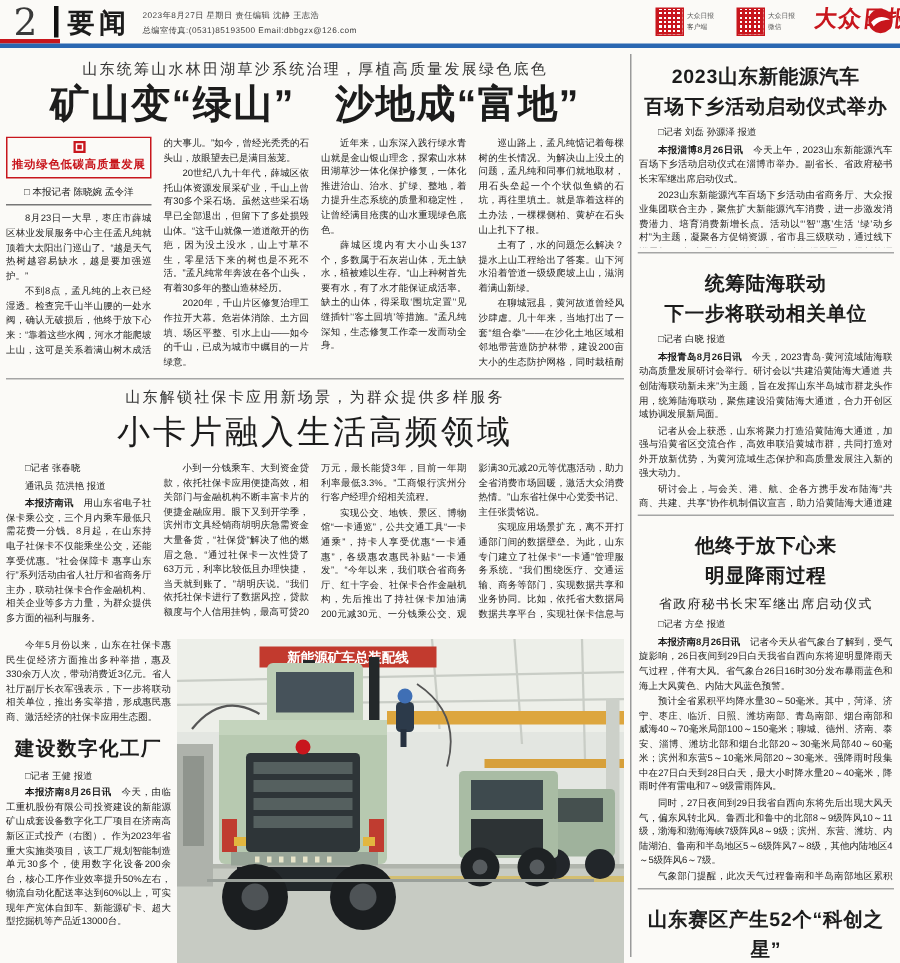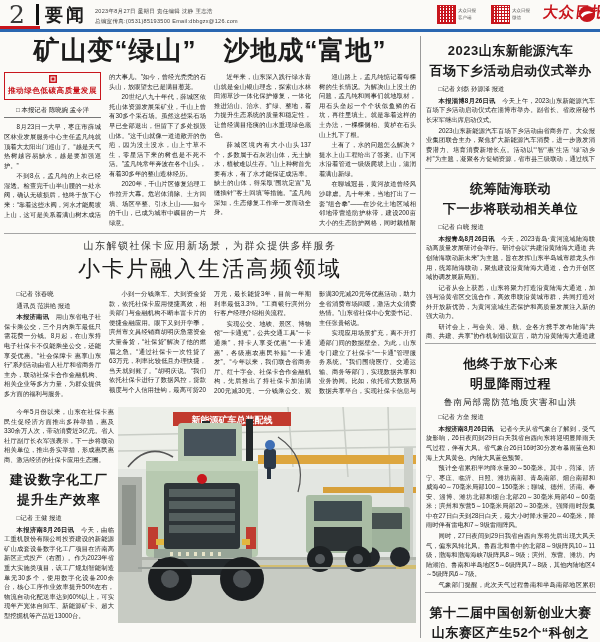--- a/index.html
+++ b/index.html
@@ -92,20 +92,21 @@
     <path d="M3 11 C7 6, 13 6, 17 9 C13 9, 8 10, 5 14 Z" fill="#fff"></path>
   </svg>
   <div class="blue-rule"></div>
 </div>
 
 <div class="v-divider"></div>
 
 <div class="left-region">
 
   <div>
+    <div class="kicker">山东统筹山水林田湖草沙系统治理，厚植高质量发展绿色底色</div>
     <div class="headline1">矿山变“绿山”　沙地成“富地”</div>
     <div class="lead-body">
       <div class="badge">
         <span class="badge-square"></span>
         <span>推动绿色低碳高质量发展</span>
       </div>
       <div class="lead-byline">□ 本报记者  陈晓婉  孟令洋</div>
       <p>8月23日一大早，枣庄市薛城区林业发展服务中心主任孟凡纯就顶着大太阳出门巡山了。“越是天气热树越容易缺水，越是要加强巡护。”</p>
       <p>不到8点，孟凡纯的上衣已经湿透。检查完千山半山腰的一处水阀，确认无破损后，他终于放下心来：“靠着这些水阀，河水才能爬坡上山，这可是关系着满山树木成活的大事儿。”如今，曾经光秃秃的石头山，放眼望去已是满目葱茏。</p>
       <p>20世纪八九十年代，薛城区依托山体资源发展采矿业，千山上曾有30多个采石场。虽然这些采石场早已全部退出，但留下了多处损毁山体。“这千山就像一道道敞开的伤疤，因为没土没水，山上寸草不生，零星活下来的树也是不死不活。”孟凡纯常年奔波在各个山头，有着30多年的整山造林经历。</p>
@@ -134,21 +135,20 @@
     </div>
   </div>
 
   <div class="bottom">
     <div class="bottom-left">
       <div class="narrow-body cont-block">
         <p>今年5月份以来，山东在社保卡惠民生促经济方面推出多种举措，惠及330余万人次，带动消费近3亿元。省人社厅副厅长衣军强表示，下一步将联动相关单位，推出务实举措，形成惠民惠商、激活经济的社保卡应用生态圈。</p>
       </div>
       <div class="factory-headline">
         <div>建设数字化工厂</div>
-        <div>提升生产效率</div>
       </div>
       <div class="narrow-body">
         <div class="byline-sm">□记者  王健  报道</div>
         <p><span class="dateline">本报济南8月26日讯</span>　<span>今天，由临工重机股份有限公司投资建设的新能源矿山成套设备数字化工厂项目在济南高新区正式投产（右图）。作为2023年省重大实施类项目，该工厂规划智能制造单元30多个，使用数字化设备200余台，核心工序作业效率提升50%左右，物流自动化配送率达到60%以上，可实现年产宽体自卸车、新能源矿卡、超大型挖掘机等产品近13000台。</span></p>
       </div>
     </div>
 
     <div class="photo">
       <svg width="298" height="216" viewBox="0 0 298 216">
         <rect width="298" height="216" fill="#e3e6e1"></rect>
@@ -268,33 +268,32 @@
     </div>
   </div>
 
   <div class="h-divider"></div>
 
   <div class="r-article r-a3">
     <div class="r-headline">
       <div>他终于放下心来</div>
       <div>明显降雨过程</div>
     </div>
-    <div class="r-subhead">鲁南局部需防范地质灾害和山洪</div>
+    <div class="r-subhead">省政府秘书长宋军继出席启动仪式</div>
     <div class="r-body">
       <div class="byline-sm">□记者  方垒  报道</div>
       <p><span class="dateline">本报济南8月26日讯</span>　<span>记者今天从省气象台了解到，受气旋影响，26日夜间到29日白天我省自西向东将迎明显降雨天气过程，伴有大风。省气象台26日16时30分发布暴雨蓝色和海上大风黄色、内陆大风蓝色预警。</span></p>
       <p>预计全省累积平均降水量30～50毫米。其中，菏泽、济宁、枣庄、临沂、日照、潍坊南部、青岛南部、烟台南部和威海40～70毫米局部100～150毫米；聊城、德州、济南、泰安、淄博、潍坊北部和烟台北部20～30毫米局部40～60毫米；滨州和东营5～10毫米局部20～30毫米。强降雨时段集中在27日白天到28日白天，最大小时降水量20～40毫米，降雨时伴有雷电和7～9级雷雨阵风。</p>
       <p>同时，27日夜间到29日我省自西向东将先后出现大风天气，偏东风转北风。鲁西北和鲁中的北部8～9级阵风10～11级，渤海和渤海海峡7级阵风8～9级；滨州、东营、潍坊、内陆湖泊、鲁南和半岛地区5～6级阵风7～8级，其他内陆地区4～5级阵风6～7级。</p>
       <p>气象部门提醒，此次天气过程鲁南和半岛南部地区累积雨量大，易引发城乡内涝、中小河流洪水、山洪、滑坡等灾害；风力大、持续时间长，对海上生产、农业生产和室外活动都有不利影响。</p>
 
     </div>
   </div>
 
   <div class="h-divider"></div>
 
   <div class="r-article r-a4">
     <div class="r-headline">
-      <div>第十二届中国创新创业大赛</div>
       <div>山东赛区产生52个“科创之星”</div>
     </div>
 
   </div>
 </div>
 
 </body></html>

